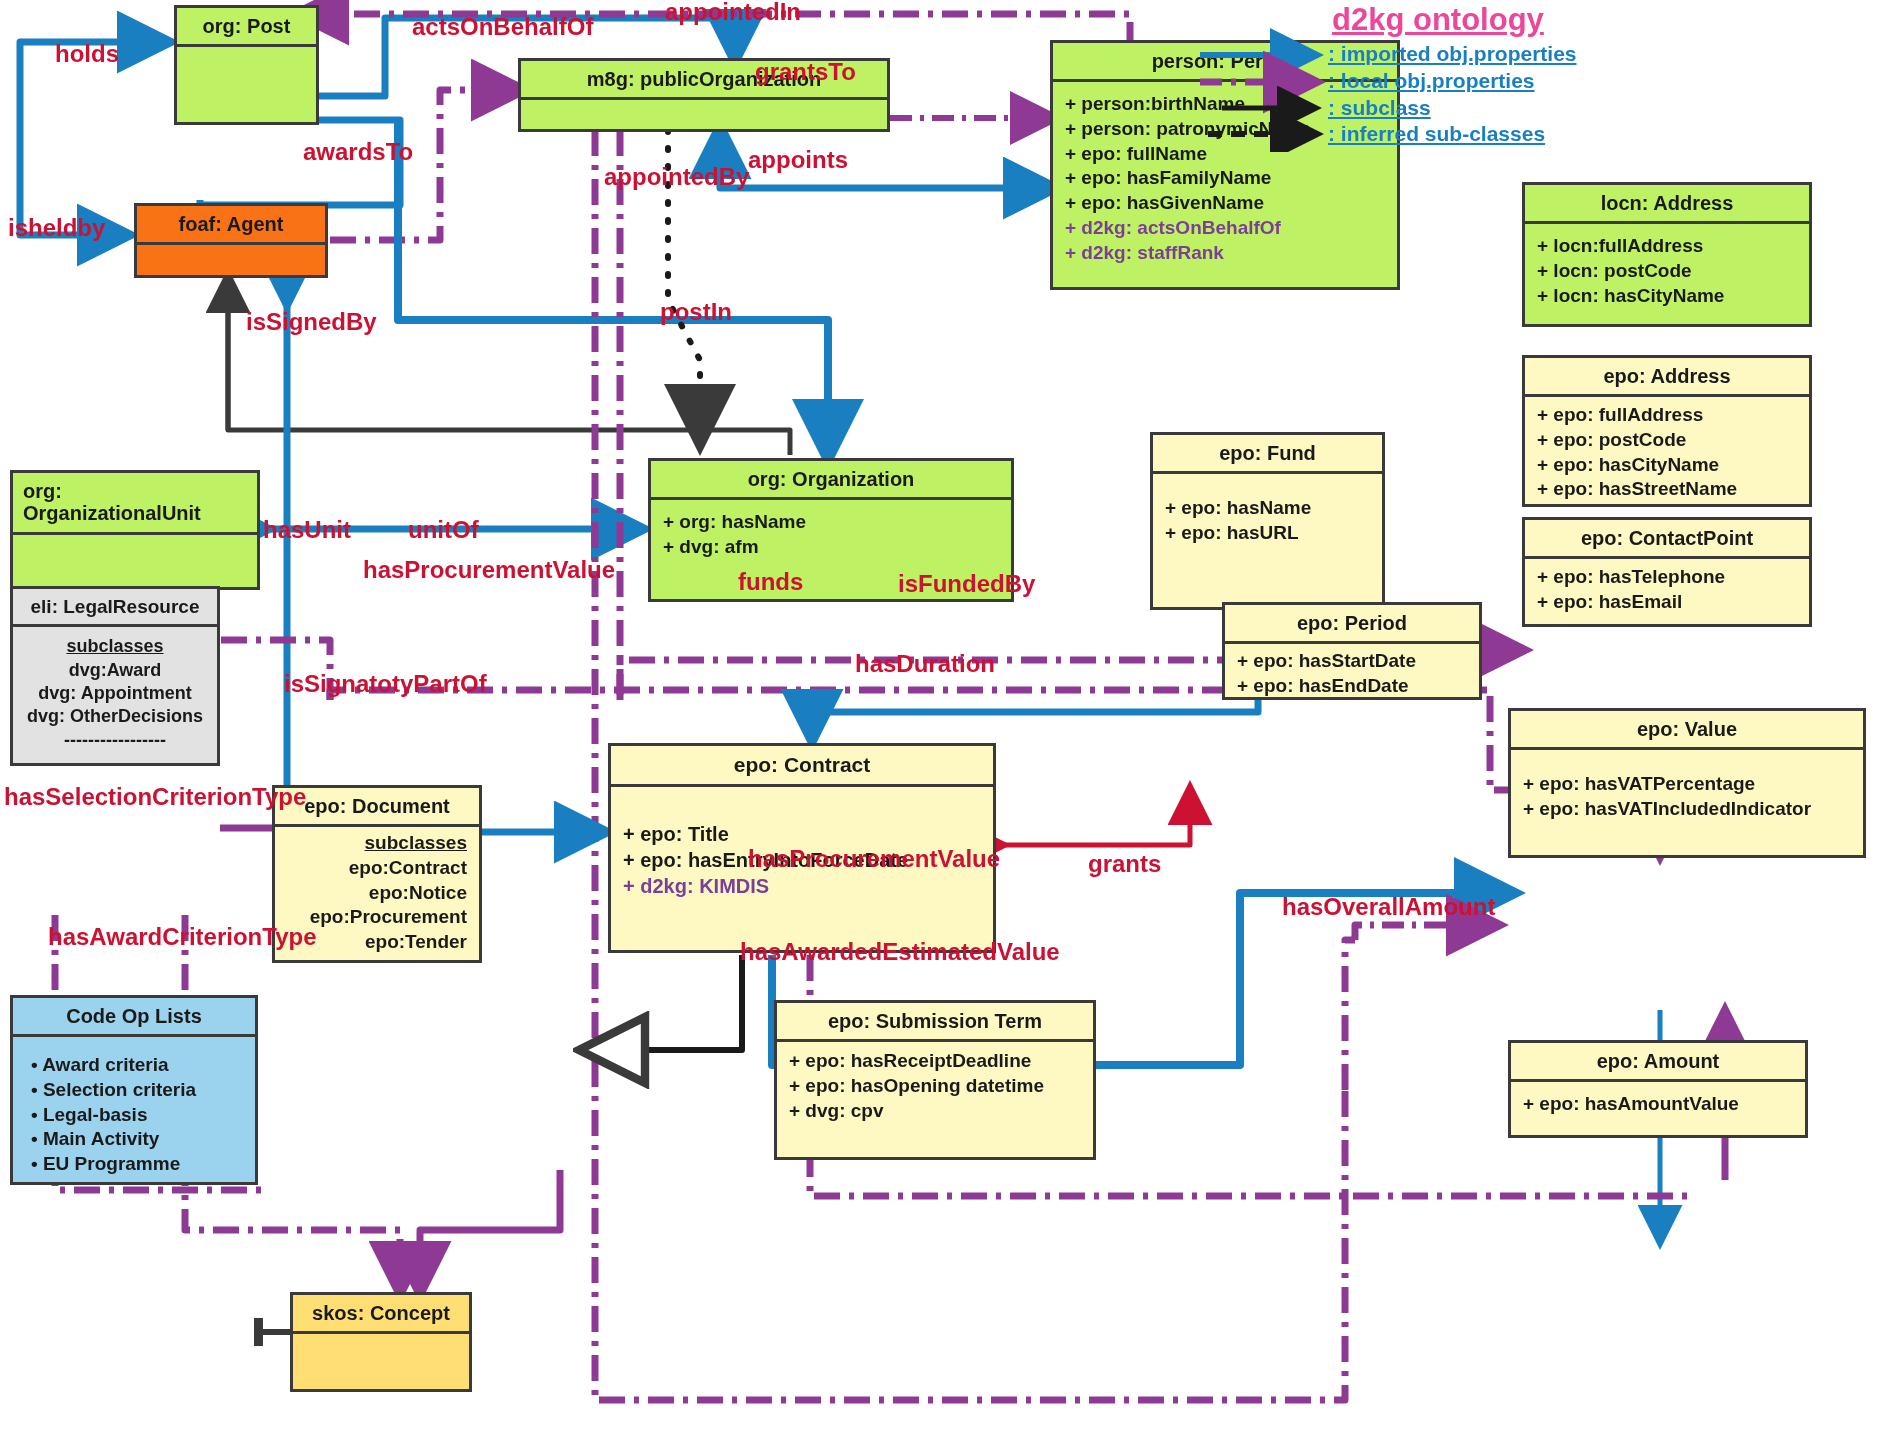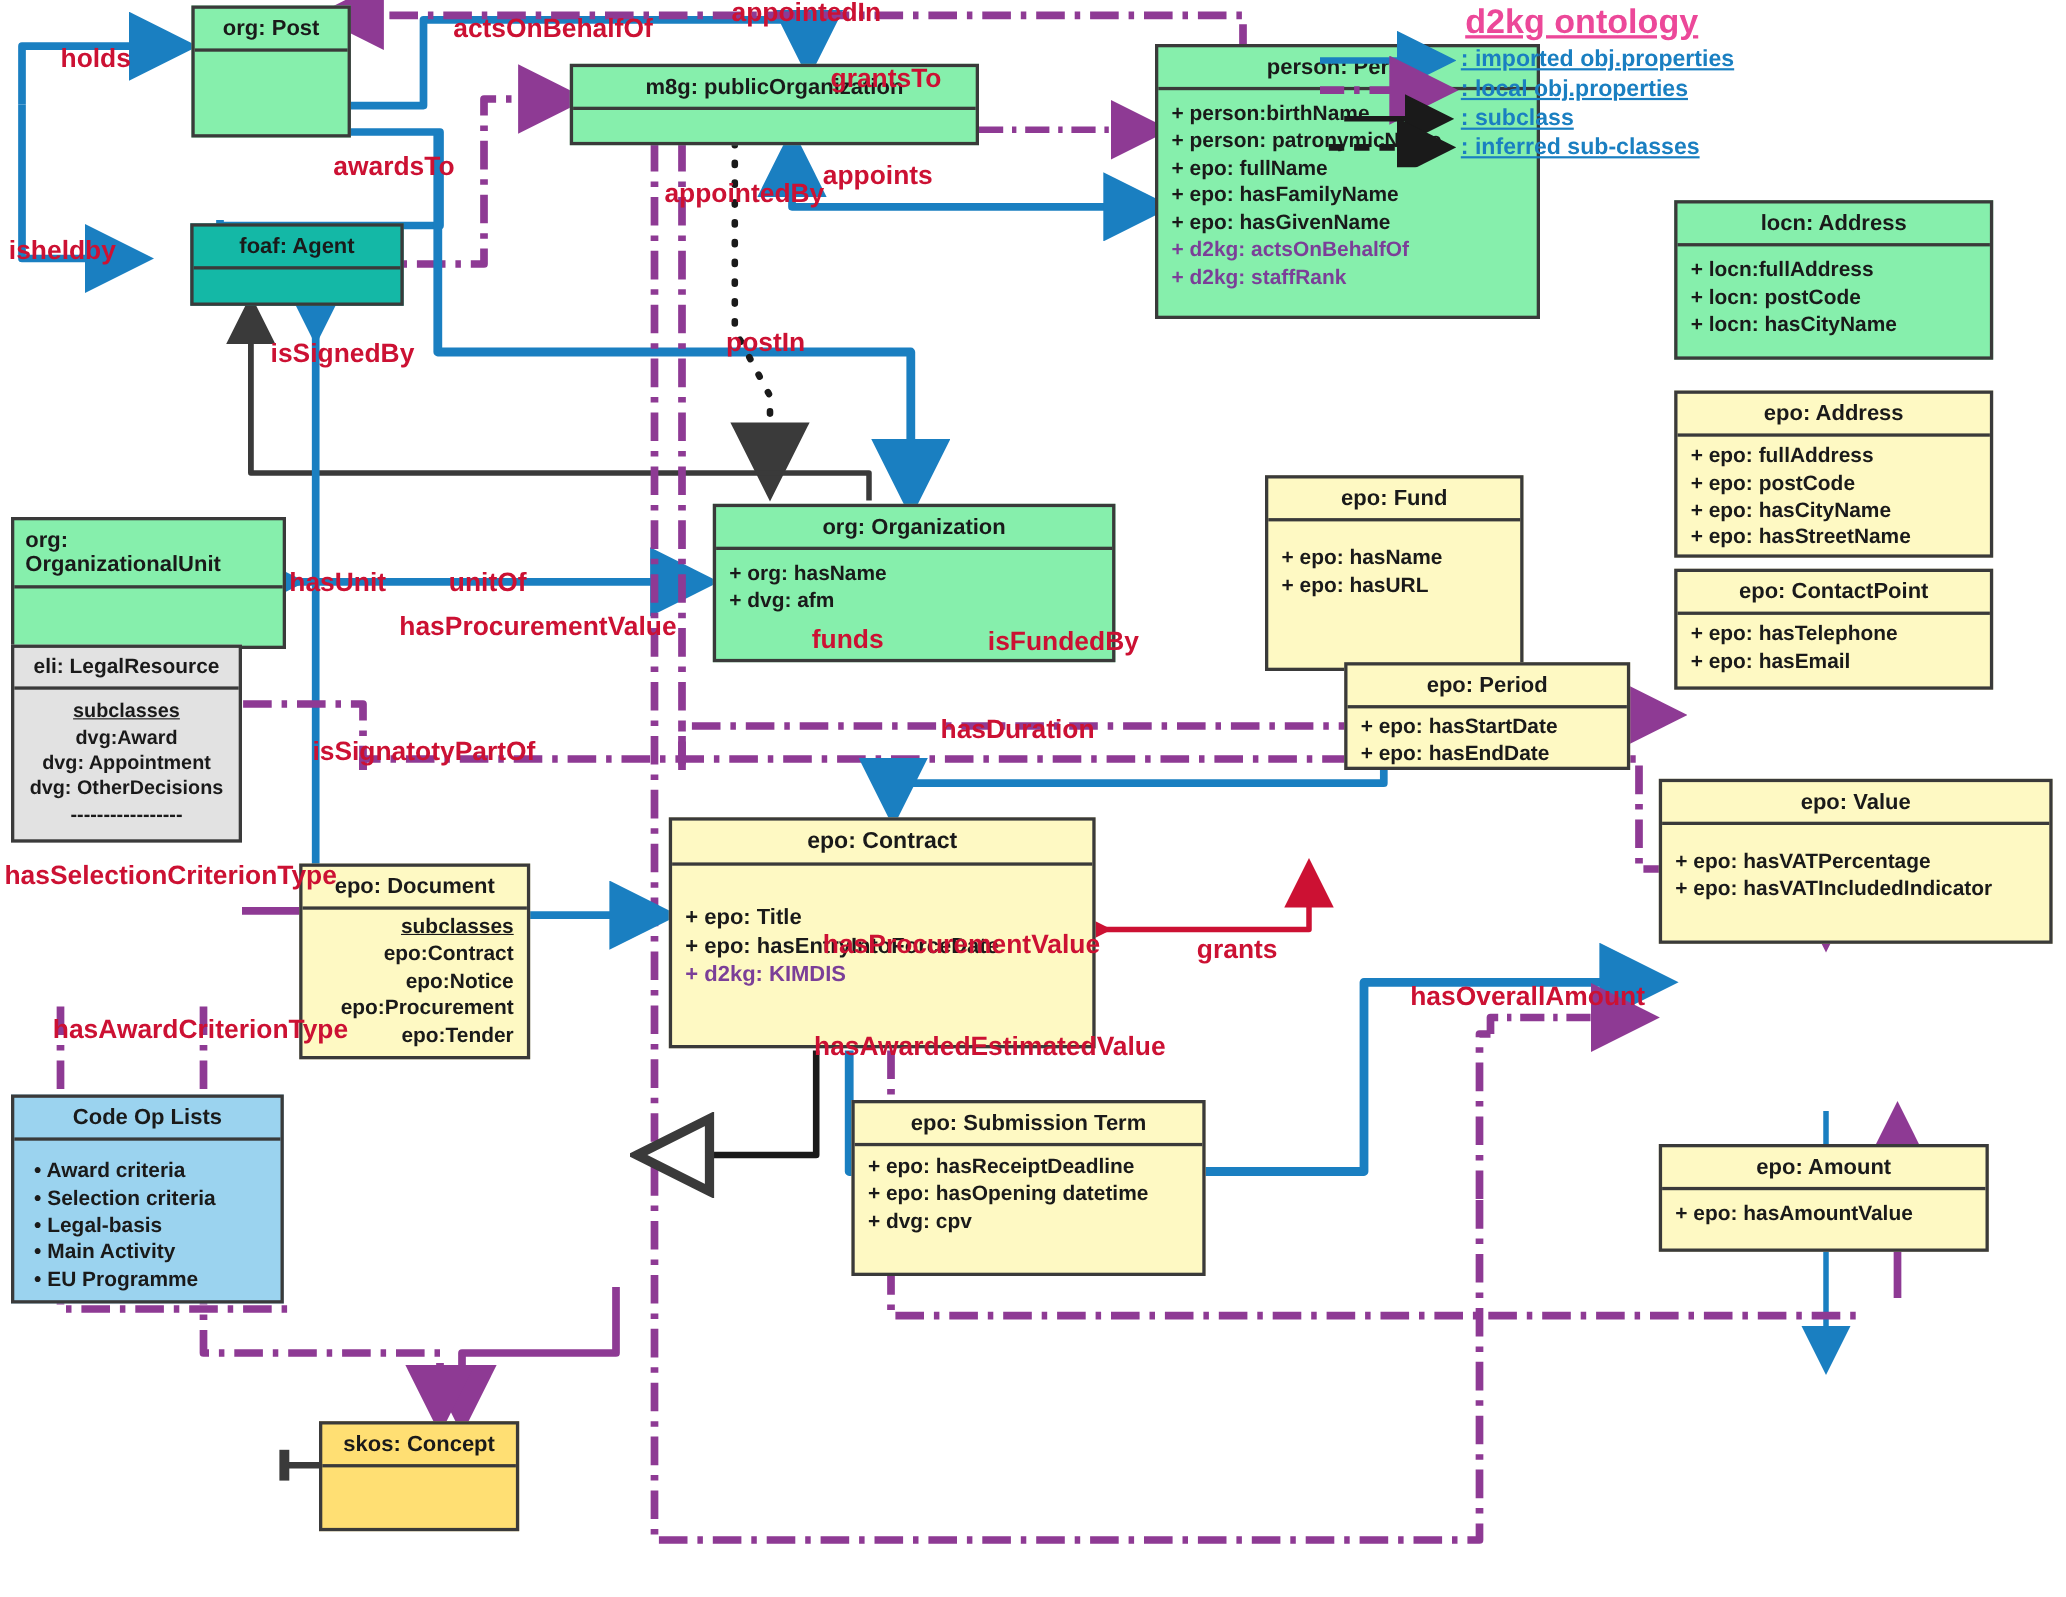--- a/index.html
+++ b/index.html
@@ -9,22 +9,22 @@
   svg#wires{position:absolute;left:0;top:0;width:1878px;height:1452px;}
 
   
   .uml{position:absolute;border:3px solid #3a3a3a;box-sizing:border-box;}
   .uml .hdr{font-weight:bold;text-align:center;color:#1a1a1a;
             padding:7px 6px;line-height:1.12;}
   .uml .sep{border-top:3px solid #3a3a3a;}
   .uml .body{padding:10px 12px;line-height:1.30;color:#1a1a1a;font-weight:bold;}
   .uml .body div{white-space:nowrap;}
 
-  .green{background:#86efac;}
-  .pink{background:#14b8a6;margin-left:39px;}
+  .green{background:#bef264;}
+  .pink{background:#f97316;}
   .orange{background:#fef9c3;}
   .grey{background:#e2e2e2;}
   .blue{background:#9bd3ef;}
   .yellow{background:#ffdf73;}
 
   .attr-d2kg{color:#7b3f98;}
   .ctr{text-align:center;}
   .u{text-decoration:underline;}
 
   

